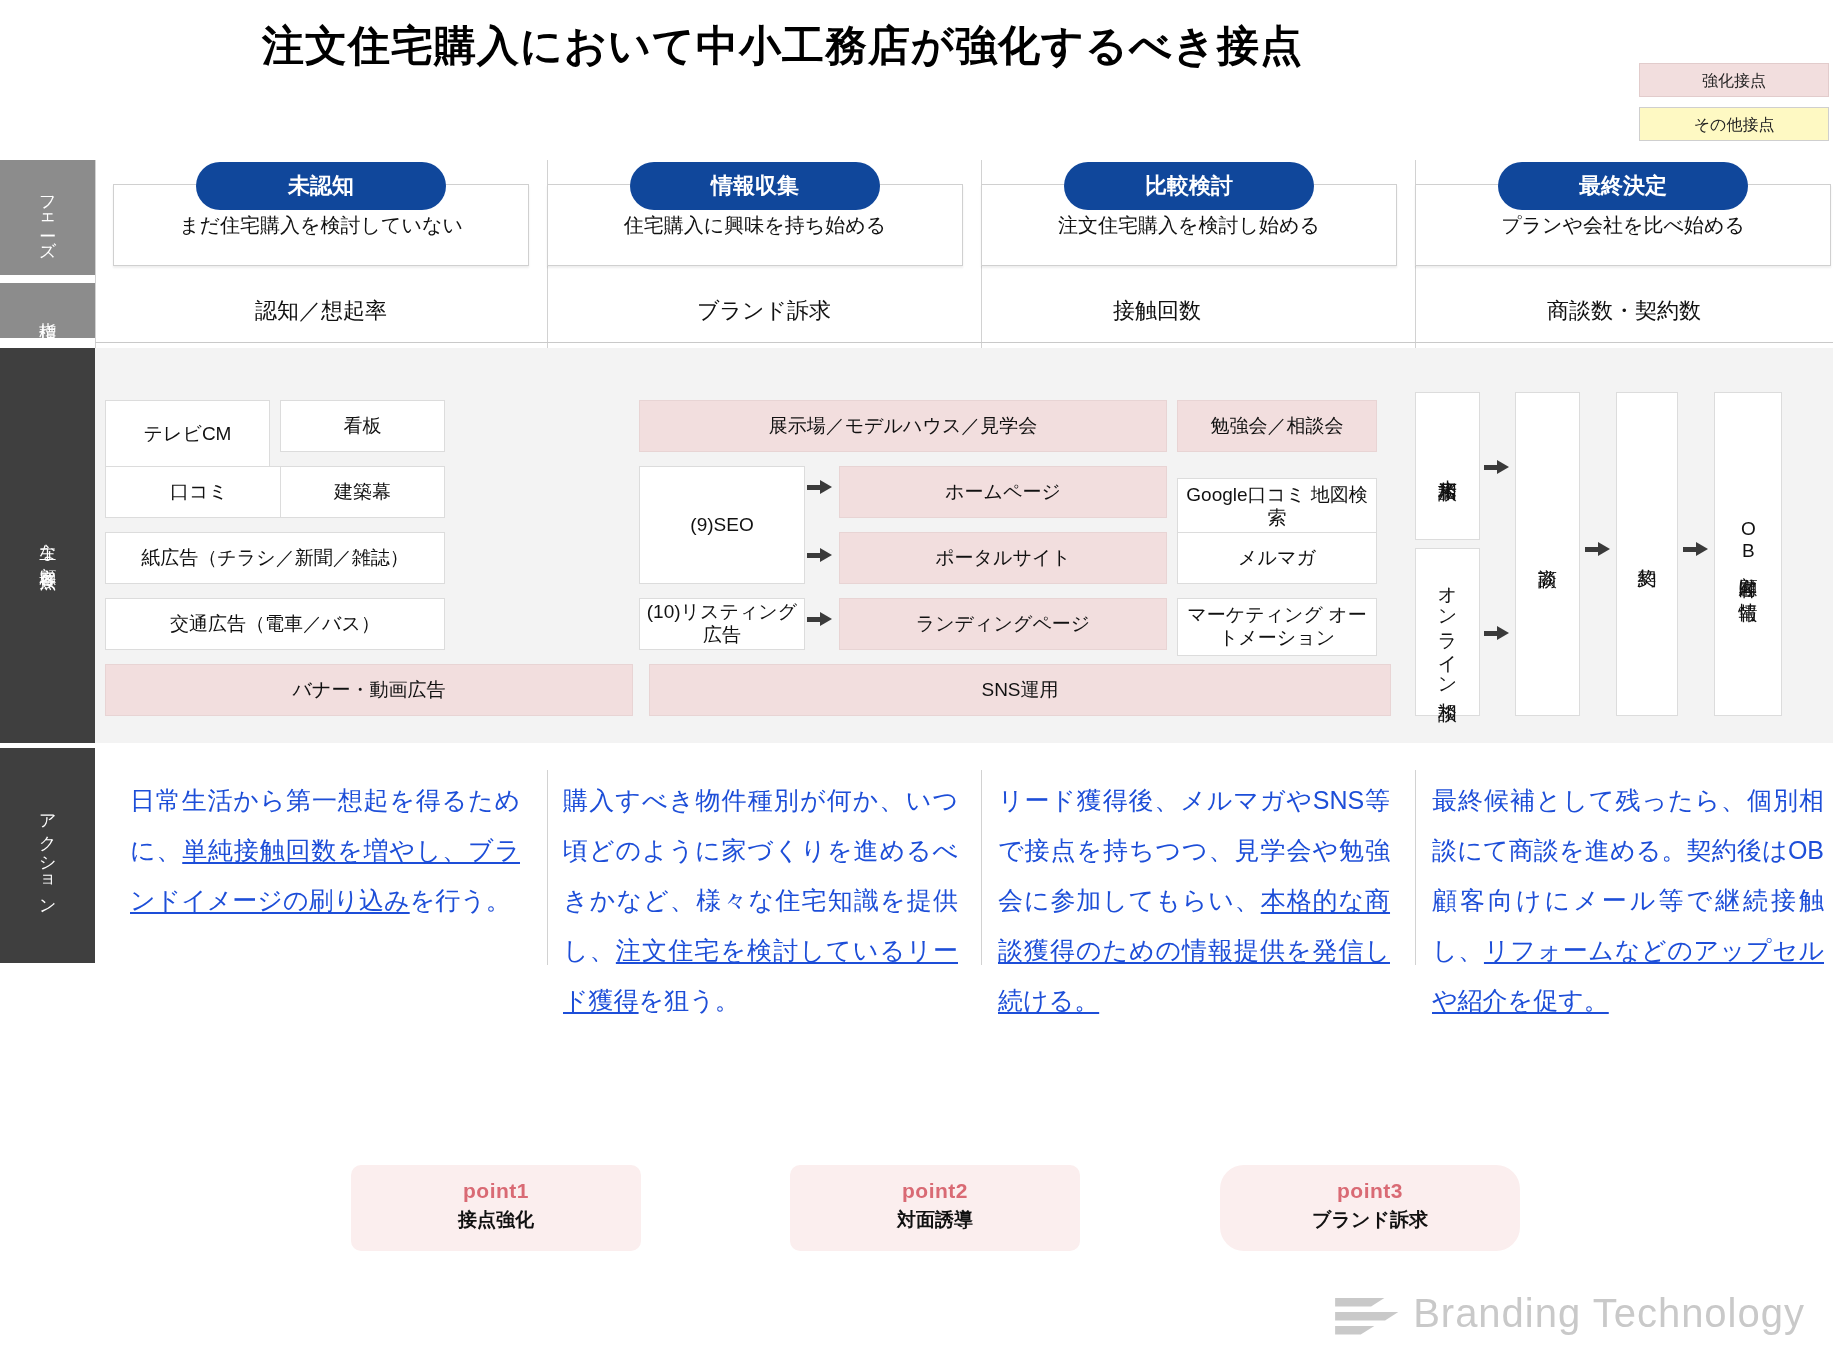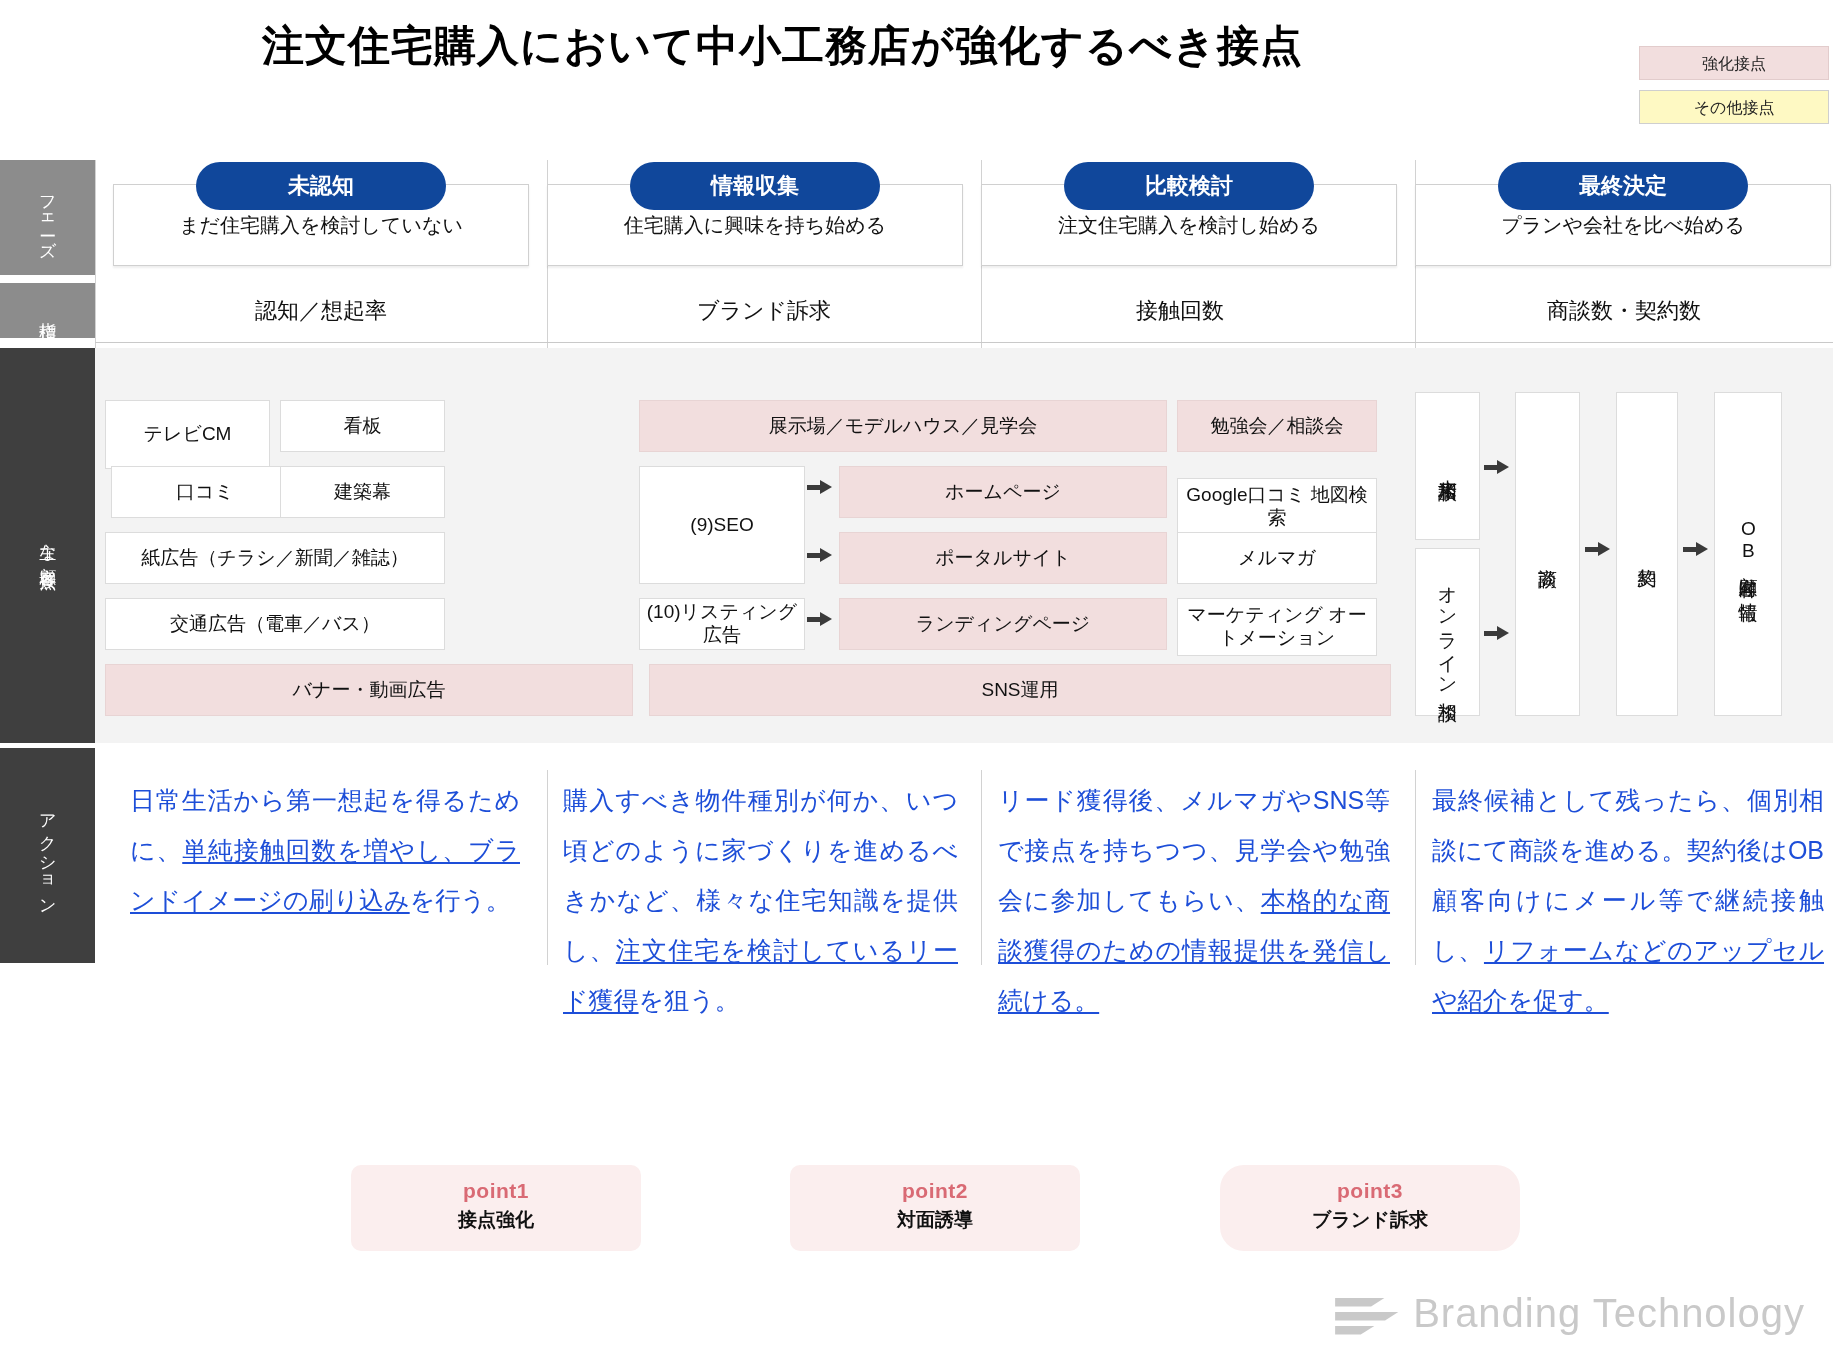--- a/index.html
+++ b/index.html
@@ -20,21 +20,21 @@
     color: #000;
   }
 
   
   .legend { position: absolute; left: 1639px; top: 46px; width: 190px; }
   .legend-item {
     height: 34px; line-height: 34px; text-align: center;
     font-size: 16px; border: 1px solid #cfcfcf; margin-bottom: 10px;
     color: #222;
   }
-  .legend-item.hl { background: #f2dede; border-color: #e2cccc; }
+  .legend-item.hl { background: #f2dede; border-color: #e2cccc; margin-top: 17px; }
   .legend-item.other { background: #fef9c3; }
 
   
   .rowlabel {
     position: absolute; left: 0; width: 95px;
     display: flex; align-items: center; justify-content: center;
     color: #ffffff; font-size: 17px; letter-spacing: 2px;
     writing-mode: vertical-rl; text-orientation: upright;
   }
   .rowlabel span { display: block; text-align: center; line-height: 1.25; }
@@ -173,28 +173,28 @@
     <div class="phase-box">注文住宅購入を検討し始める</div>
     <div class="phase-pill">比較検討</div>
   </div>
   <div class="phase-col" style="left:1415px; width:416px;">
     <div class="phase-box">プランや会社を比べ始める</div>
     <div class="phase-pill">最終決定</div>
   </div>
 
   <div class="kpi" style="left:95px;  width:452px;">認知／想起率</div>
   <div class="kpi" style="left:547px; width:434px;">ブランド訴求</div>
-  <div class="kpi" style="left:963px; width:434px;">接触回数</div>
+  <div class="kpi" style="left:940px; width:434px;">接触回数</div>
   <div class="kpi" style="left:1415px;width:418px;">商談数・契約数</div>
 
   <div class="touch-area">
 
     <div class="tp" style="left:10px;  top:52px;  width:165px; height:69px;">テレビCM</div>
     <div class="tp" style="left:185px; top:52px;  width:165px; height:52px;">看板</div>
-    <div class="tp" style="left:16px;  top:118px; width:188px; height:52px;">口コミ</div>
+    <div class="tp" style="left:10px;  top:118px; width:188px; height:52px;">口コミ</div>
     <div class="tp" style="left:185px; top:118px; width:165px; height:52px;">建築幕</div>
     <div class="tp" style="left:10px;  top:184px; width:340px; height:52px;">紙広告（チラシ／新聞／雑誌）</div>
     <div class="tp" style="left:10px;  top:250px; width:340px; height:52px;">交通広告（電車／バス）</div>
     <div class="tp hl" style="left:10px;  top:316px; width:528px; height:52px;">バナー・動画広告</div>
 
     <div class="tp hl" style="left:544px; top:52px;  width:528px; height:52px;">展示場／モデルハウス／見学会</div>
     <div class="tp" style="left:544px; top:118px; width:166px; height:118px;">(9)SEO</div>
     <div class="tp" style="left:544px; top:250px; width:166px; height:52px;">(10)リスティング広告</div>
 
     <div class="arrow" style="left:712px; top:130px;"></div>

